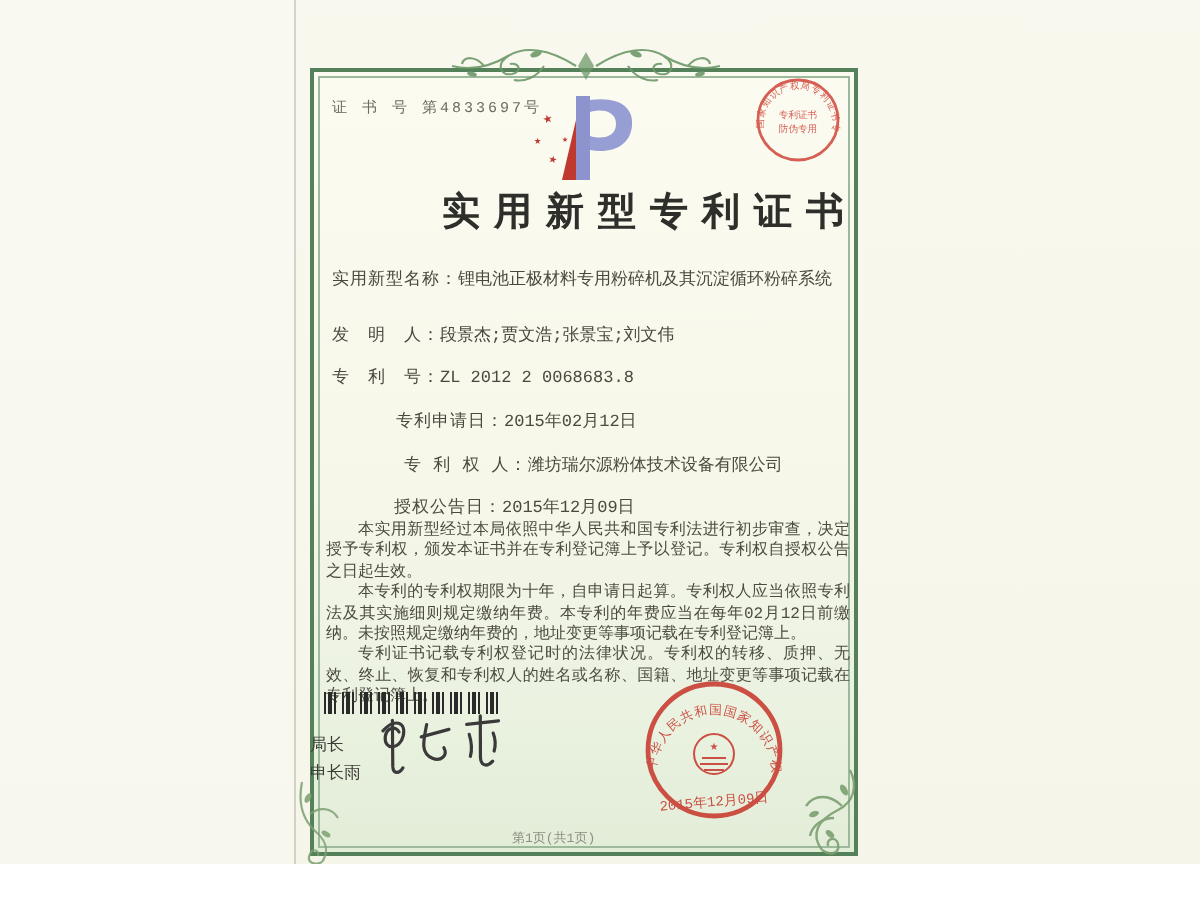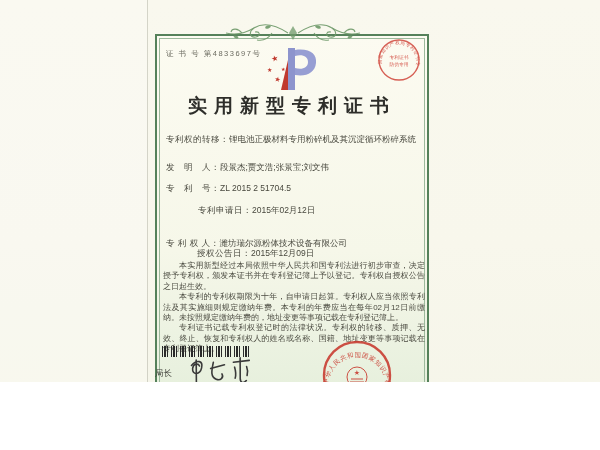--- a/index.html
+++ b/index.html
@@ -1,35 +1,35 @@
 <!DOCTYPE html>
 <html><head>
 <meta charset="utf-8">
 <style>
   html,body{margin:0;padding:0;}
-  .stage{position:relative;width:600px;height:382px;background:#f2f2e9;overflow:hidden;
-         font-family:Liberation Sans, sans-serif;}
+  .stage{position:relative;width:600px;height:432px;background:#f2f2e9;overflow:hidden;
+         font-family:Liberation Mono, monospace;}
   .paper{position:absolute;left:0;top:0;width:600px;height:441px;
          background:linear-gradient(180deg,#f9f8ee 0%,#f8f7ec 55%,#f5f5e9 100%);}
   .paper-left-edge{position:absolute;left:147px;top:0;width:1px;height:441px;background:rgba(120,120,105,.28);}
   .paper-left-tint{position:absolute;left:0;top:0;width:147px;height:441px;background:rgba(255,255,255,.22);}
   .photo-bottom{position:absolute;left:0;top:441px;width:600px;height:9px;background:#e6e6e0;}
   .border-box{position:absolute;left:155px;top:34px;width:274px;height:394px;
               border:2px solid #55815a;box-sizing:border-box;
               background:linear-gradient(180deg,#fcfbf1 0%,#f6f7e9 55%,#e9f1df 85%,#e2edd8 100%);}
   .border-inner{position:absolute;left:2px;top:2px;right:2px;bottom:2px;border:1px solid #9cb99c;}
   .cert-no{position:absolute;left:166px;top:49px;font-size:7.5px;color:#6b6b60;letter-spacing:1.5px;}
-  .title{position:absolute;left:155px;top:93px;width:274px;text-align:center;
+  .title{position:absolute;left:155px;top:93px;width:274px;text-align:right;
          font-size:19px;color:#2e2e2a;letter-spacing:7px;font-weight:600;}
   .fields{position:absolute;left:166px;top:132px;width:260px;}
   .frow{white-space:nowrap;font-size:8.5px;color:#49493f;}
   .frow .lab{letter-spacing:.5px;}
   .r0{position:absolute;top:2px;}  .r1{position:absolute;top:30px;}
   .r2{position:absolute;top:51px;} .r3{position:absolute;top:73px;margin-left:32px;}
-  .r4{position:absolute;top:106px;} .r5{position:absolute;top:116px;margin-left:31px;}
+  .r4{position:absolute;top:95px;margin-left:36px;} .r5{position:absolute;top:116px;margin-left:31px;}
   .body-text{position:absolute;left:163px;top:261px;width:262px;font-size:8px;
              line-height:10.4px;color:#4c4c42;text-align:justify;}
   .body-text p{margin:0;text-indent:2em;}
   .barcode{position:absolute;left:162px;top:346px;width:90px;height:11px;
            background:repeating-linear-gradient(90deg,#2a2a2a 0 1px,transparent 1px 2px,
            #2a2a2a 2px 4px,transparent 4px 5px,#2a2a2a 5px 6px,transparent 6px 9px);}
   .director{position:absolute;left:155px;top:366px;font-size:8.5px;color:#3e3e38;line-height:14px;}
   .sig-svg{position:absolute;left:184px;top:356px;transform:rotate(-3deg);}
   .page-footer{position:absolute;left:256px;top:415px;font-size:6.5px;color:#8e8e83;}
   .seal-big{position:absolute;left:320px;top:339px;opacity:.88;}
@@ -85,23 +85,23 @@
     <text font-size="4.6" fill="#d0453a" letter-spacing=".5">
       <textPath href="#ssArc" startOffset="2">国家知识产权局专利证书专用章</textPath>
     </text>
     <text x="22" y="21" font-size="4.8" fill="#d0453a" text-anchor="middle">专利证书</text>
     <text x="22" y="28" font-size="4.8" fill="#d0453a" text-anchor="middle">防伪专用</text>
   </svg>
 
   <div class="title">实用新型专利证书</div>
 
   <div class="fields">
-    <div class="frow r0"><span class="lab">专利权的转移：</span><span>锂电池正极材料专用粉碎机及其沉淀循环粉碎系统</span></div>
+    <div class="frow r0"><span class="lab">实用新型名称：</span><span>锂电池正极材料专用粉碎机及其沉淀循环粉碎系统</span></div>
     <div class="frow r1"><span class="lab">发　明　人：</span><span>段景杰;贾文浩;张景宝;刘文伟</span></div>
-    <div class="frow r2"><span class="lab">专　利　号：</span><span>ZL 2015 2 51704.5</span></div>
+    <div class="frow r2"><span class="lab">专　利　号：</span><span>ZL 2012 2 0068683.8</span></div>
     <div class="frow r3"><span class="lab">专利申请日：</span><span>2015年02月12日</span></div>
     <div class="frow r4"><span class="lab">专 利 权 人：</span><span>潍坊瑞尔源粉体技术设备有限公司</span></div>
     <div class="frow r5"><span class="lab">授权公告日：</span><span>2015年12月09日</span></div>
   </div>
 
   <div class="body-text">
     <p>本实用新型经过本局依照中华人民共和国专利法进行初步审查，决定授予专利权，颁发本证书并在专利登记簿上予以登记。专利权自授权公告之日起生效。</p>
     <p>本专利的专利权期限为十年，自申请日起算。专利权人应当依照专利法及其实施细则规定缴纳年费。本专利的年费应当在每年02月12日前缴纳。未按照规定缴纳年费的，地址变更等事项记载在专利登记簿上。</p>
     <p>专利证书记载专利权登记时的法律状况。专利权的转移、质押、无效、终止、恢复和专利权人的姓名或名称、国籍、地址变更等事项记载在专利登记簿上。</p>
   </div>

